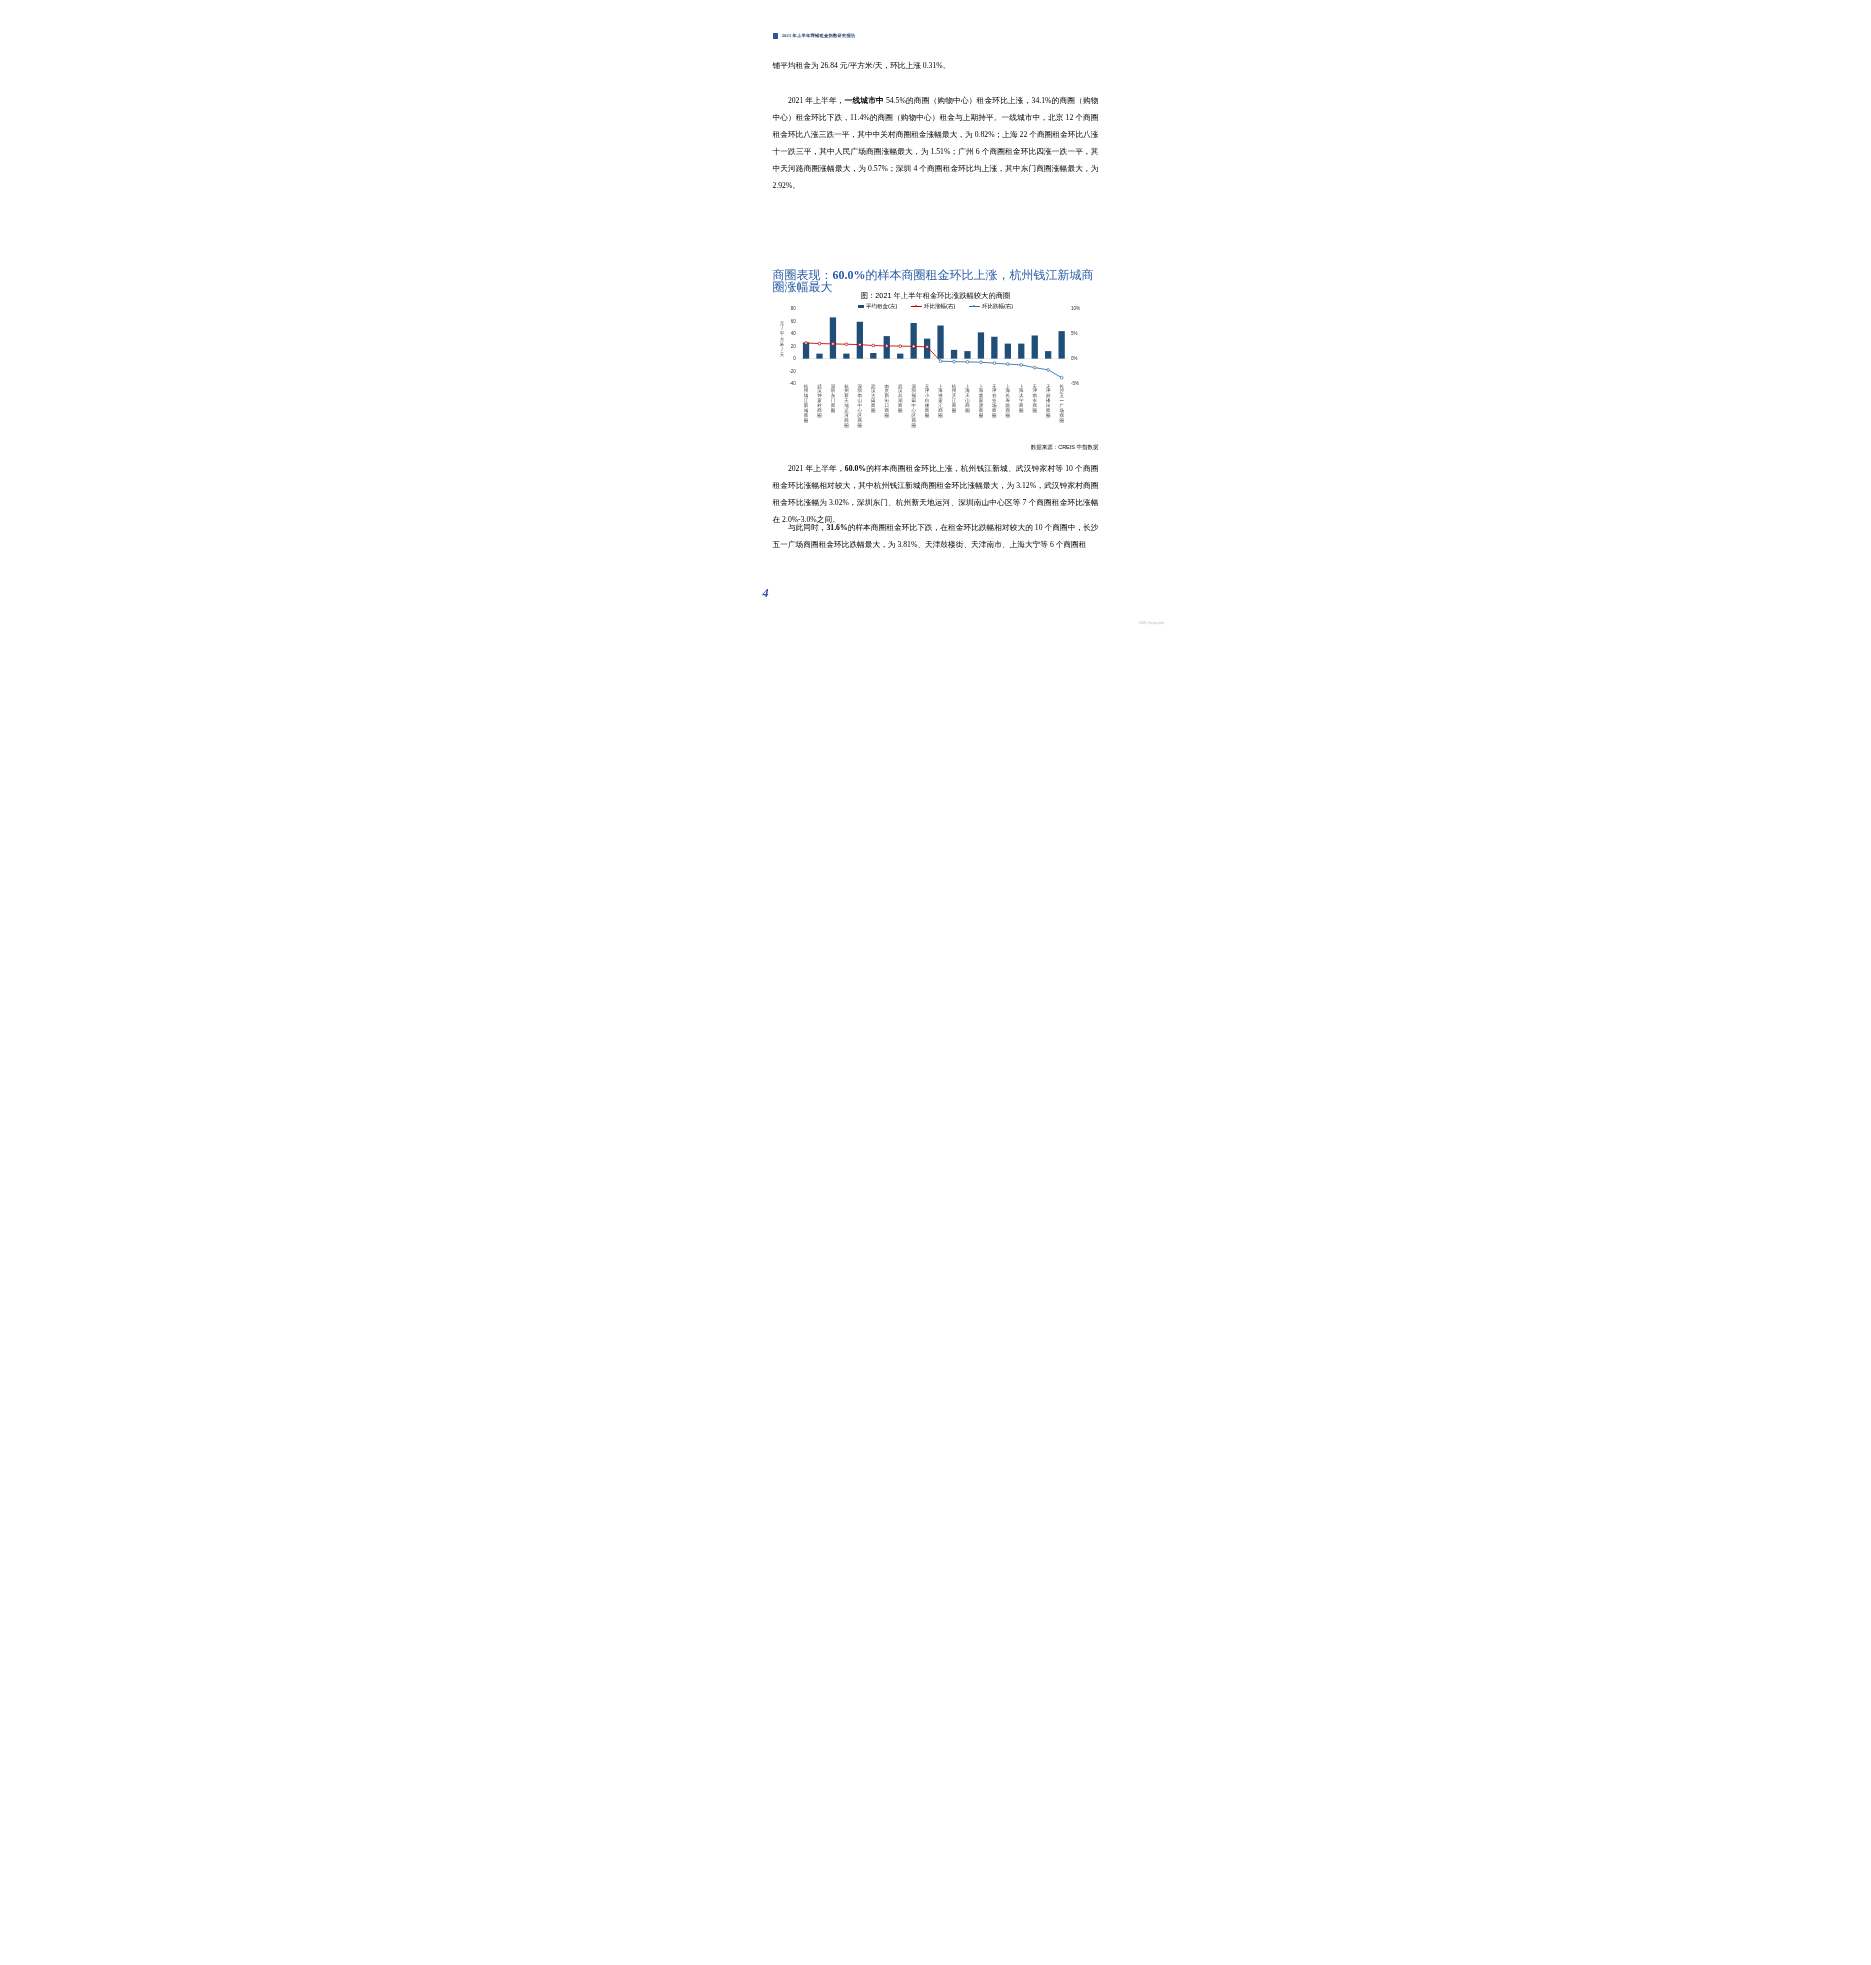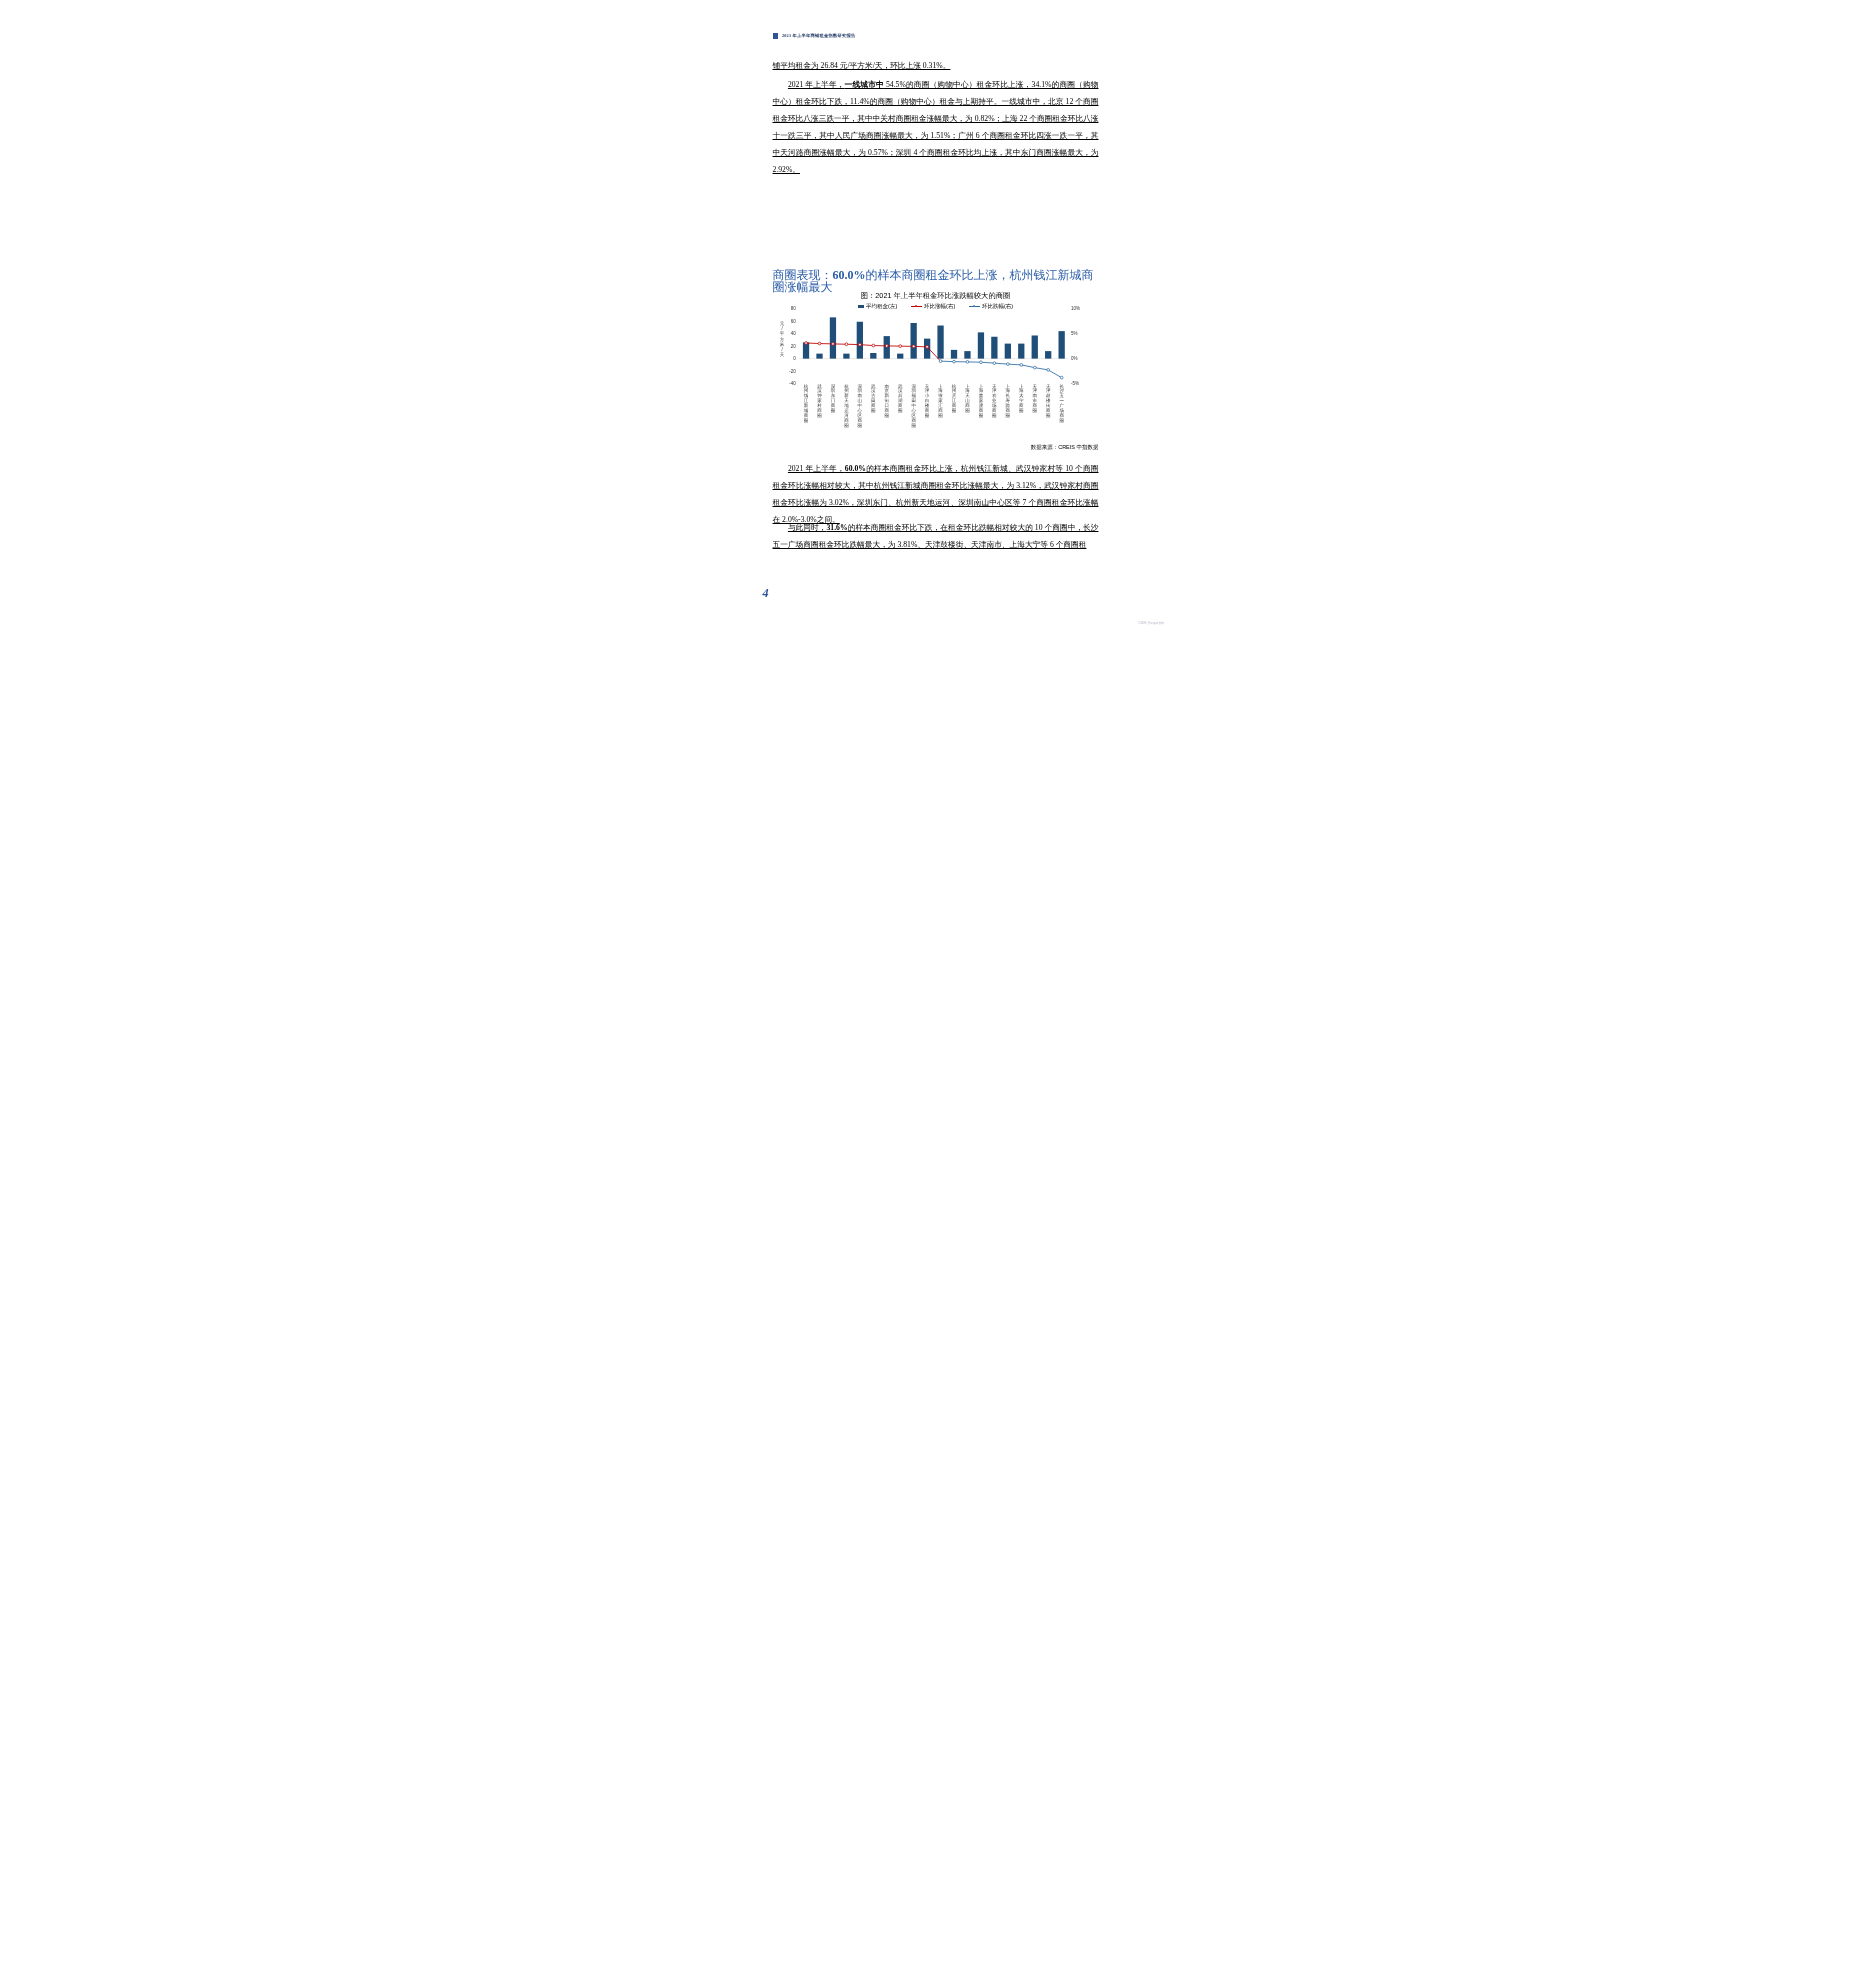--- a/index.html
+++ b/index.html
@@ -10,21 +10,21 @@
     font-family:"Liberation Serif","DejaVu Serif",serif; color:#000;
   }
   .abs { position:absolute; left:71px; width:326px; }
 
   
   .header { top:33px; display:flex; align-items:center; gap:3.5px; }
   .hsq { width:5.9px; height:5.9px; background:#2F5597; flex:0 0 auto; }
   .htitle { font-size:4.3px; font-weight:bold; color:#1F3864; letter-spacing:0.2px; white-space:nowrap; }
 
   
-  .para { font-size:7.7px; line-height:17px; text-align:justify; color:#000;text-decoration:underline; }
+  .para { font-size:7.7px; line-height:17px; text-align:justify; color:#000; }
   .para b { font-weight:bold; }
   .indent { text-indent:2em; }
 
   .section-heading { top:269px; font-size:12px; line-height:12.2px; color:#2A5DA8; font-weight:normal; }
   .section-heading b { font-weight:bold; }
 
   
   .chart-title { top:291px; text-align:center; font-family:"Liberation Sans","DejaVu Sans",sans-serif;
                  font-size:7.3px; font-weight:normal; color:#000; }
   .legend { top:303px; display:flex; justify-content:center; align-items:center; gap:13.4px;
@@ -52,21 +52,21 @@
 
 <div class="page">
 
   <div class="abs header">
     <span class="hsq"></span>
     <span class="htitle">2021 年上半年商铺租金指数研究报告</span>
   </div>
 
   <p class="abs para" style="top:57px"><span>铺平均租金为 26.84 元/平方米/天，环比上涨 0.31%。</span></p>
 
-  <p class="abs para indent" style="top:76px"><span>2021 年上半年，</span><b>一线城市中</b><span> 54.5%的商圈（购物中心）租金环比上涨，34.1%的商圈（购物中心）租金环比下跌，11.4%的商圈（购物中心）租金与上期持平。一线城市中，北京 12 个商圈租金环比八涨三跌一平，其中中关村商圈租金涨幅最大，为 0.82%；上海 22 个商圈租金环比八涨十一跌三平，其中人民广场商圈涨幅最大，为 1.51%；广州 6 个商圈租金环比四涨一跌一平，其中天河路商圈涨幅最大，为 0.57%；深圳 4 个商圈租金环比均上涨，其中东门商圈涨幅最大，为 2.92%。</span></p>
+  <p class="abs para indent" style="top:92px"><span>2021 年上半年，</span><b>一线城市中</b><span> 54.5%的商圈（购物中心）租金环比上涨，34.1%的商圈（购物中心）租金环比下跌，11.4%的商圈（购物中心）租金与上期持平。一线城市中，北京 12 个商圈租金环比八涨三跌一平，其中中关村商圈租金涨幅最大，为 0.82%；上海 22 个商圈租金环比八涨十一跌三平，其中人民广场商圈涨幅最大，为 1.51%；广州 6 个商圈租金环比四涨一跌一平，其中天河路商圈涨幅最大，为 0.57%；深圳 4 个商圈租金环比均上涨，其中东门商圈涨幅最大，为 2.92%。</span></p>
 
 
   <h2 class="abs section-heading"><span>商圈表现：</span><b>60.0%</b><span>的样本商圈租金环比上涨，杭州钱江新城商圈涨幅最大</span></h2>
 
   <div class="abs chart-title">图：2021 年上半年租金环比涨跌幅较大的商圈</div>
 
   <div class="abs legend">
     <span class="legend-item" style="--c: #1F4E79;">
       <span class="lg-rect"></span>
       <span>平均租金(左)</span>

